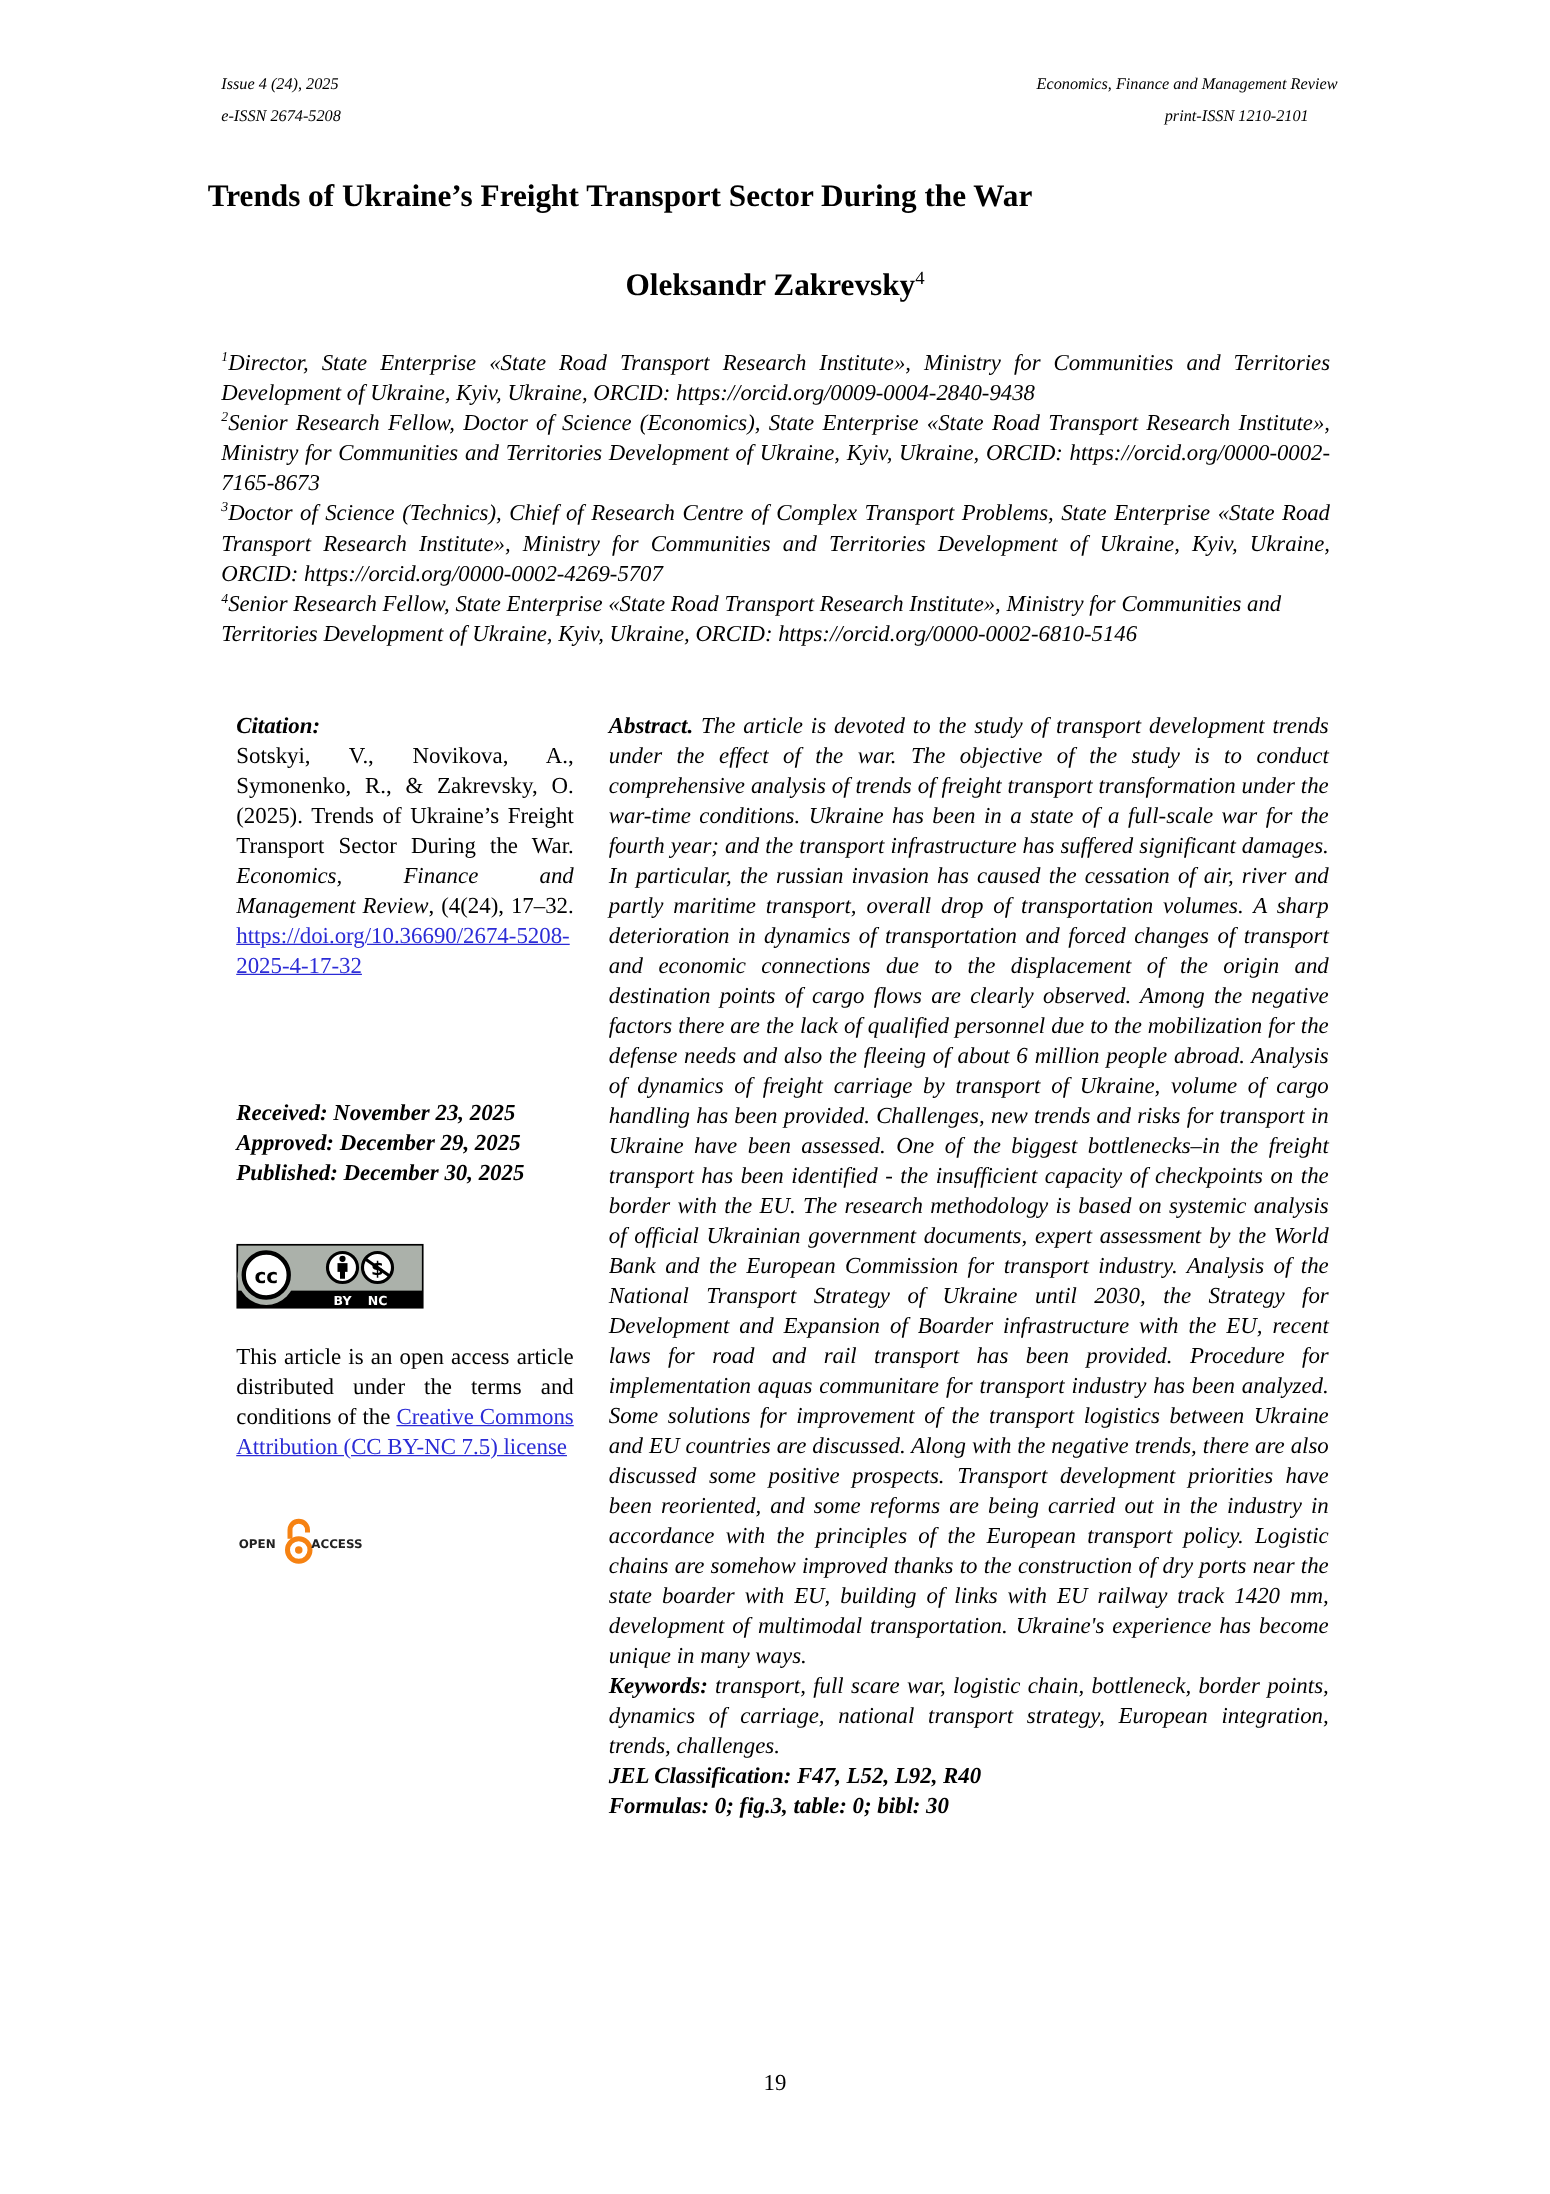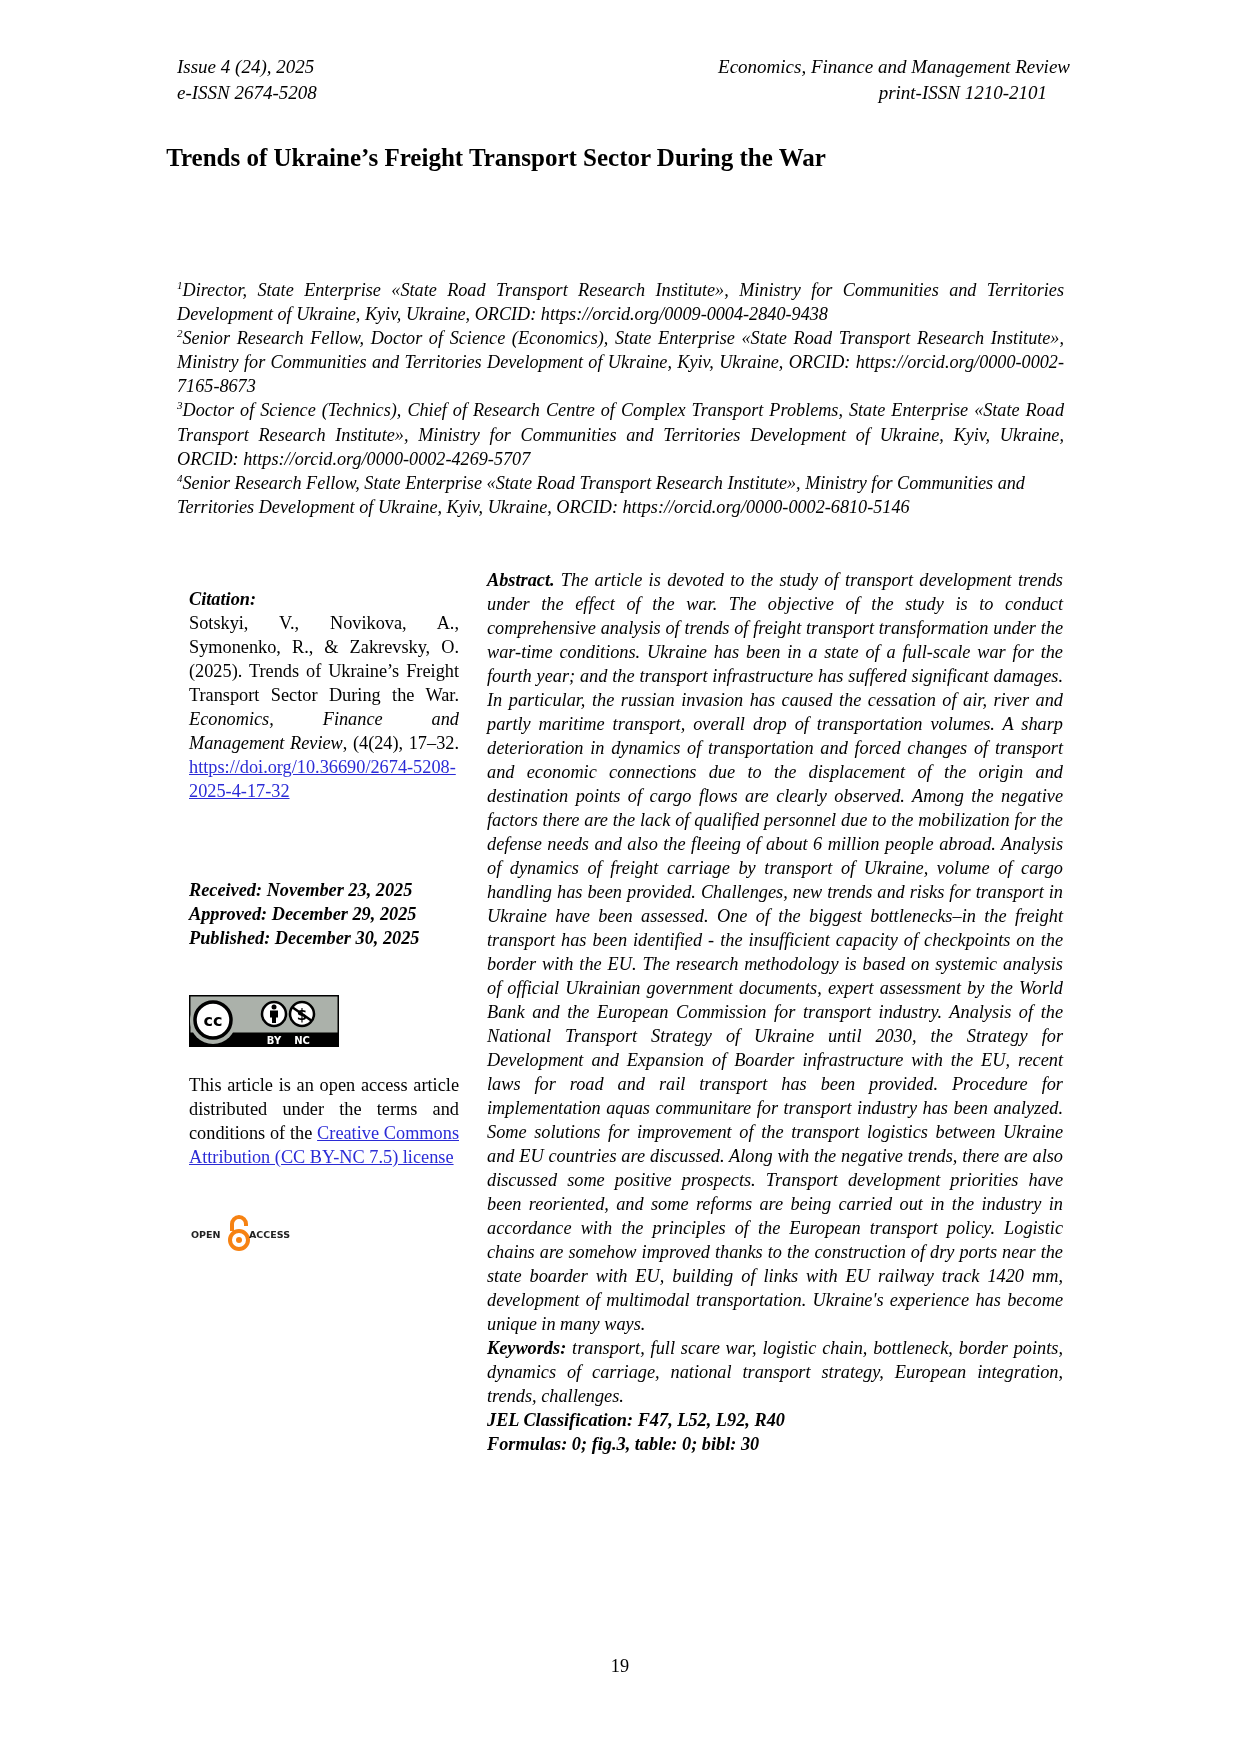--- a/index.html
+++ b/index.html
@@ -1,35 +1,35 @@
 <!DOCTYPE html>
 <html><head>
 <meta charset="utf-8">
 <style>
   html, body { margin: 0; padding: 0; background: #ffffff; }
   body { width: 1240px; height: 1755px; position: relative; overflow: hidden;
          font-family: "Liberation Serif", "DejaVu Serif", serif; color: #000; }
   .abs { position: absolute; }
-  .hdr { font-style: italic; font-size: 19px; line-height: 26px; }
+  .hdr { font-style: italic; font-size: 13px; line-height: 26px; }
   .hdr-left { left: 177px; top: 54px; }
   .hdr-right { right: 170px; top: 54px; text-align: right; }
   .hdr-right .r2 { padding-right: 23px; }
   .title { left: 0; width: 992px; top: 143px; text-align: center;
            font-weight: bold; font-size: 25px; line-height: 30px; }
   .authors { left: 0; width: 1240px; top: 213px; text-align: center;
              font-weight: bold; font-size: 25px; line-height: 31px; }
   .authors sup { font-size: 15px; vertical-align: 9px; line-height: 0; }
   .authors sup.light { font-weight: normal; }
   .affil { left: 177px; width: 887px; top: 278px; font-style: italic;
            font-size: 18.2px; line-height: 24.1px; text-align: justify; }
   .affil sup { font-size: 11px; vertical-align: 7px; line-height: 0; }
   .affil p { margin: 0; }
   .left-col { left: 189px; width: 270px; top: 568px; font-size: 18.3px; line-height: 24px; }
   .left-col p { margin: 0; text-align: justify; }
-  .bold-it { font-weight: bold; font-style: italic; margin-top: 19px; }
+  .bold-it { font-weight: bold; font-style: italic; }
   a.link { color: #1a0dab; color: #2b2bd6; text-decoration: underline; }
   .dates { left: 189px; top: 878px; font-weight: bold; font-style: italic;
            font-size: 18.3px; line-height: 24px; }
   .cc-badge { left: 189px; top: 995px; width: 172px; height: 52px; }
   .license-text { left: 189px; width: 270px; top: 1073px; font-size: 18.3px; line-height: 24px; text-align: justify; }
   .oa-logo { left: 191px; top: 1213px; width: 110px; height: 40px; }
   .right-col { left: 487px; width: 576px; top: 568px; font-size: 18.3px; line-height: 24px;
                font-style: italic; text-align: justify; }
   .right-col p { margin: 0; }
   .right-col b { font-style: italic; }
@@ -43,20 +43,23 @@
   <div>e-ISSN 2674-5208</div>
 </div>
 <div class="abs hdr hdr-right">
   <div>Economics, Finance and Management Review</div>
   <div class="r2">print-ISSN 1210-2101</div>
 </div>
 
 <div class="abs title">Trends of Ukraine’s Freight Transport Sector During the War</div>
 
 <div class="abs authors">
+  <div>
+    <span>Oleksandr Zakrevsky</span><sup class="light">4</sup>
+  </div>
 </div>
 
 <div class="abs affil">
   <p><sup>1</sup><span>Director, State Enterprise «State Road Transport Research Institute», Ministry for Communities and Territories Development of Ukraine, Kyiv, Ukraine, ORCID: https://orcid.org/0009-0004-2840-9438</span></p>
   <p><sup>2</sup><span>Senior Research Fellow, Doctor of Science (Economics), State Enterprise «State Road Transport Research Institute», Ministry for Communities and Territories Development of Ukraine, Kyiv, Ukraine, ORCID: https://orcid.org/0000-0002-7165-8673</span></p>
   <p><sup>3</sup><span>Doctor of Science (Technics), Chief of Research Centre of Complex Transport Problems, State Enterprise «State Road Transport Research Institute», Ministry for Communities and Territories Development of Ukraine, Kyiv, Ukraine, ORCID: https://orcid.org/0000-0002-4269-5707</span></p>
   <p style="text-align:left"><sup>4</sup><span>Senior Research Fellow, State Enterprise «State Road Transport Research Institute», Ministry for Communities and Territories Development of Ukraine, Kyiv, Ukraine, ORCID: https://orcid.org/0000-0002-6810-5146</span></p>
 </div>
 
 <div class="abs left-col">

